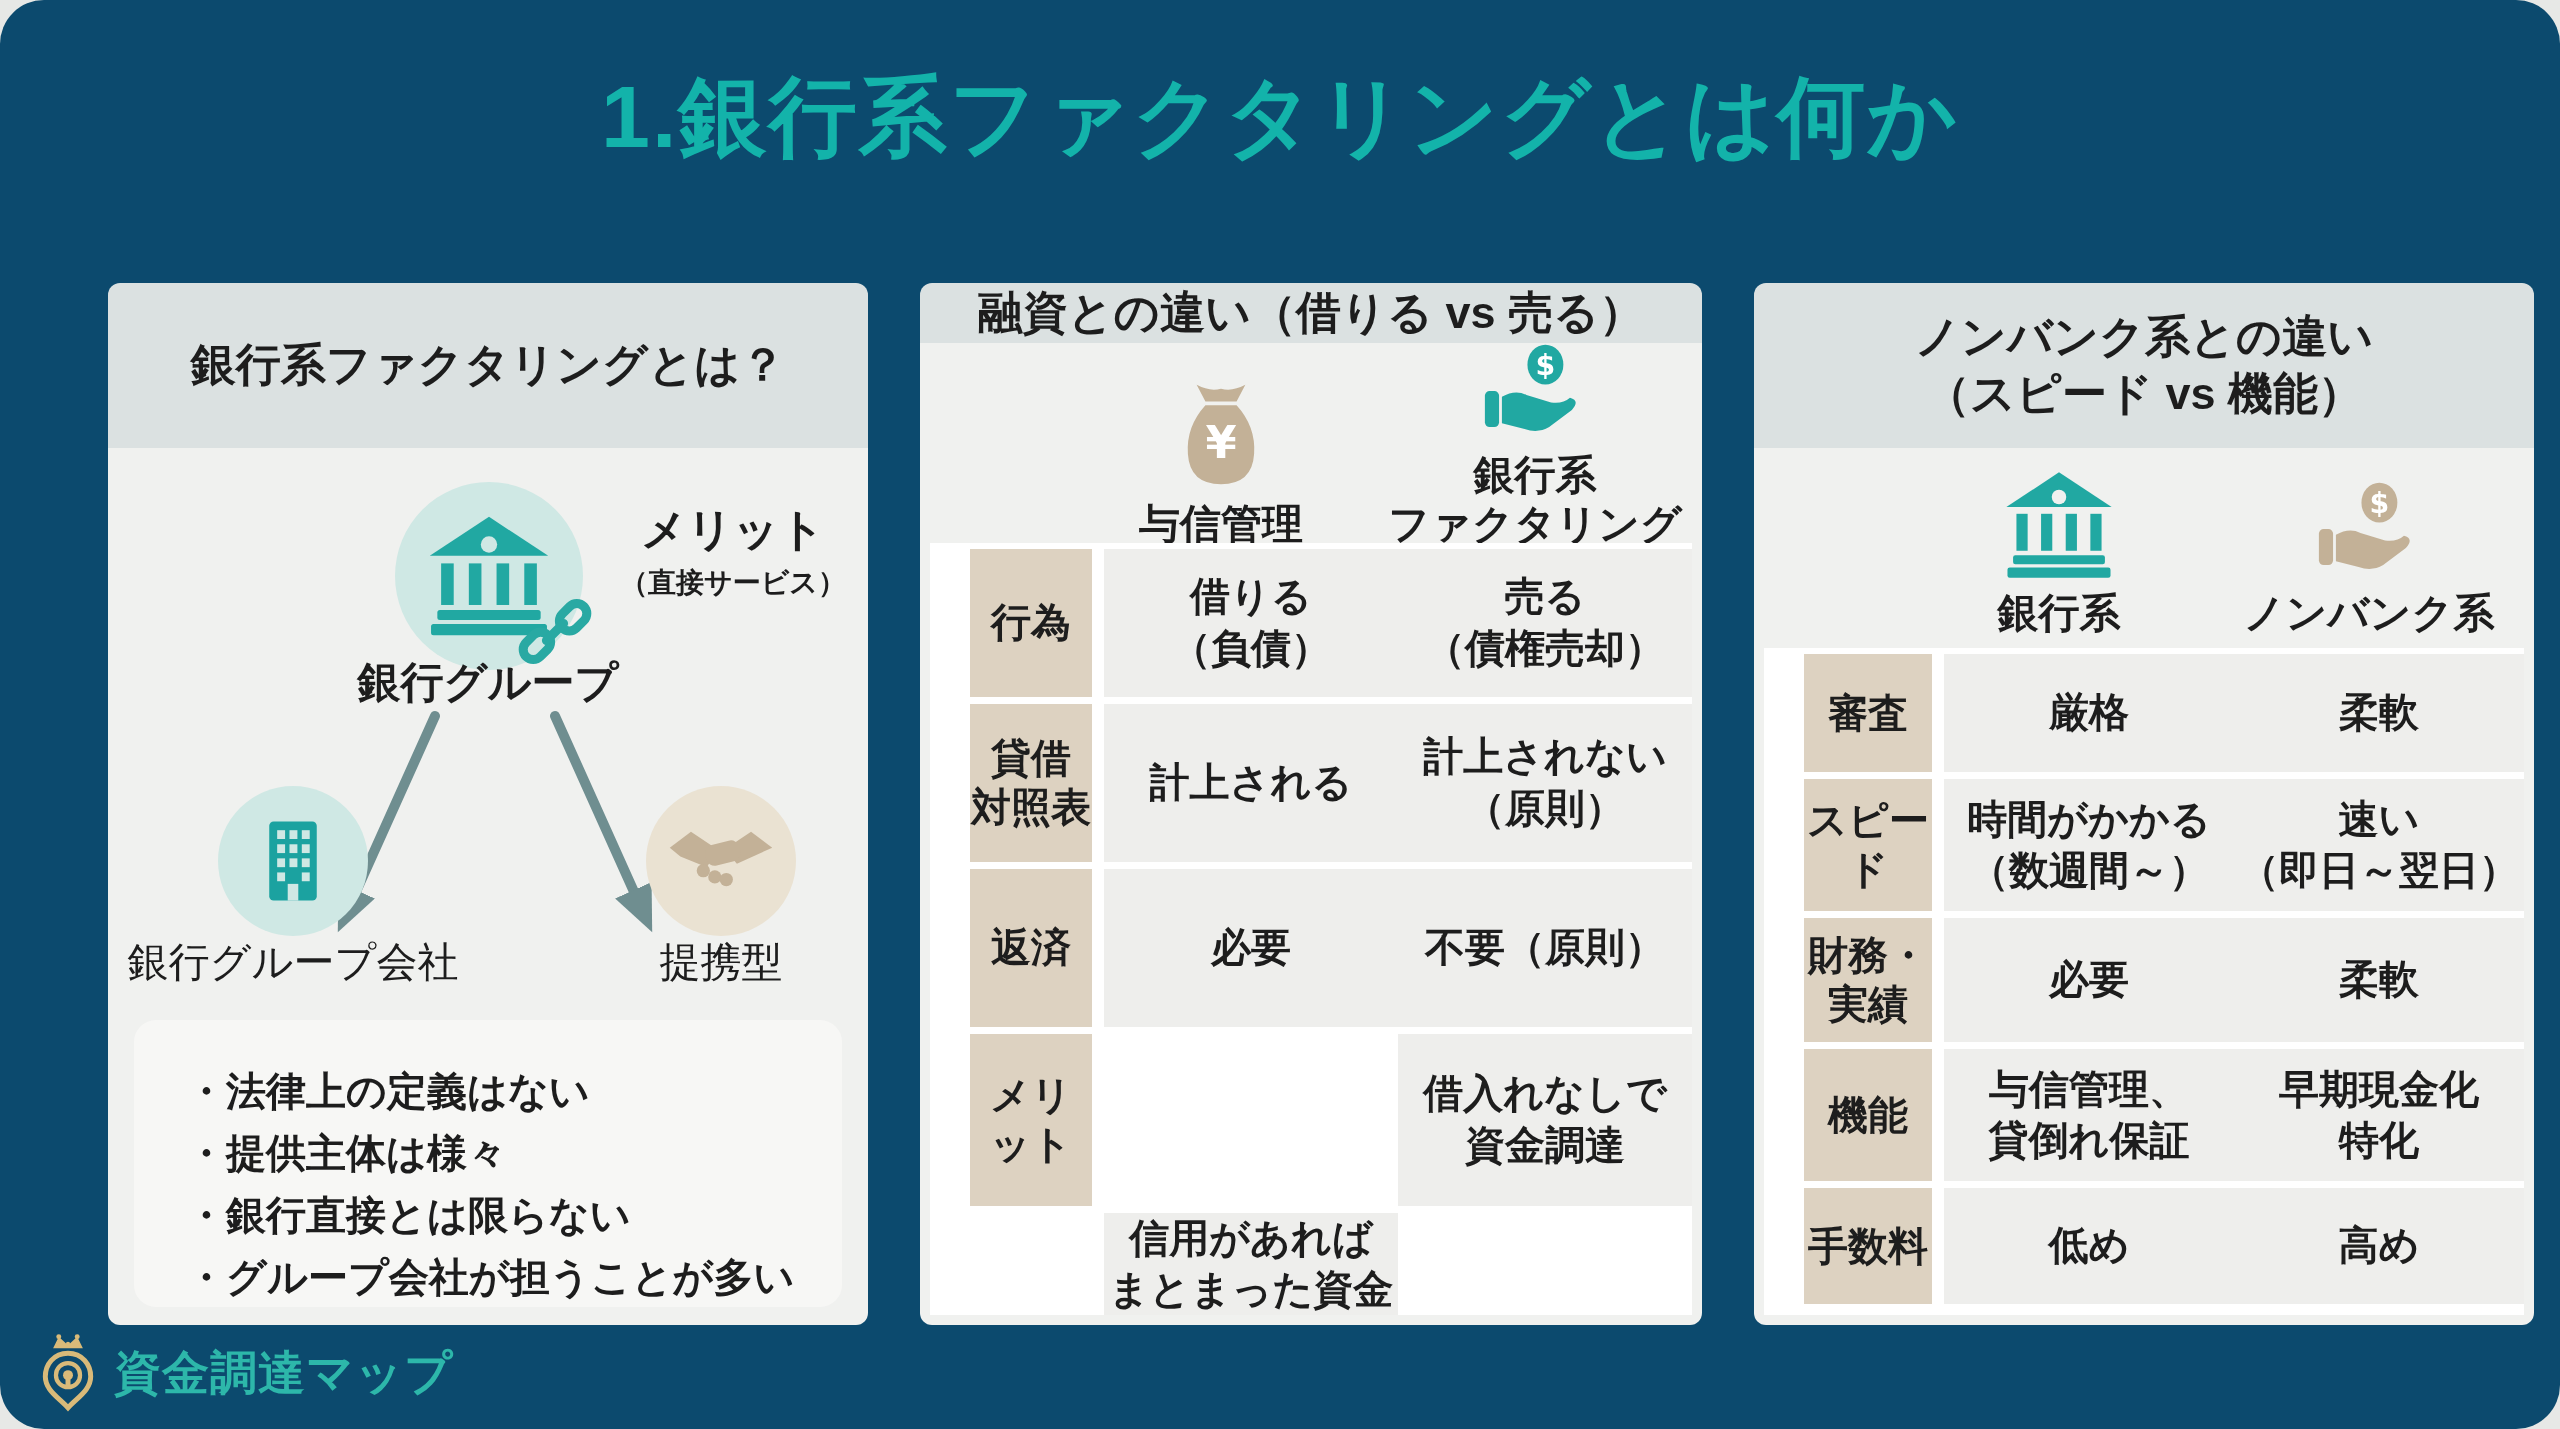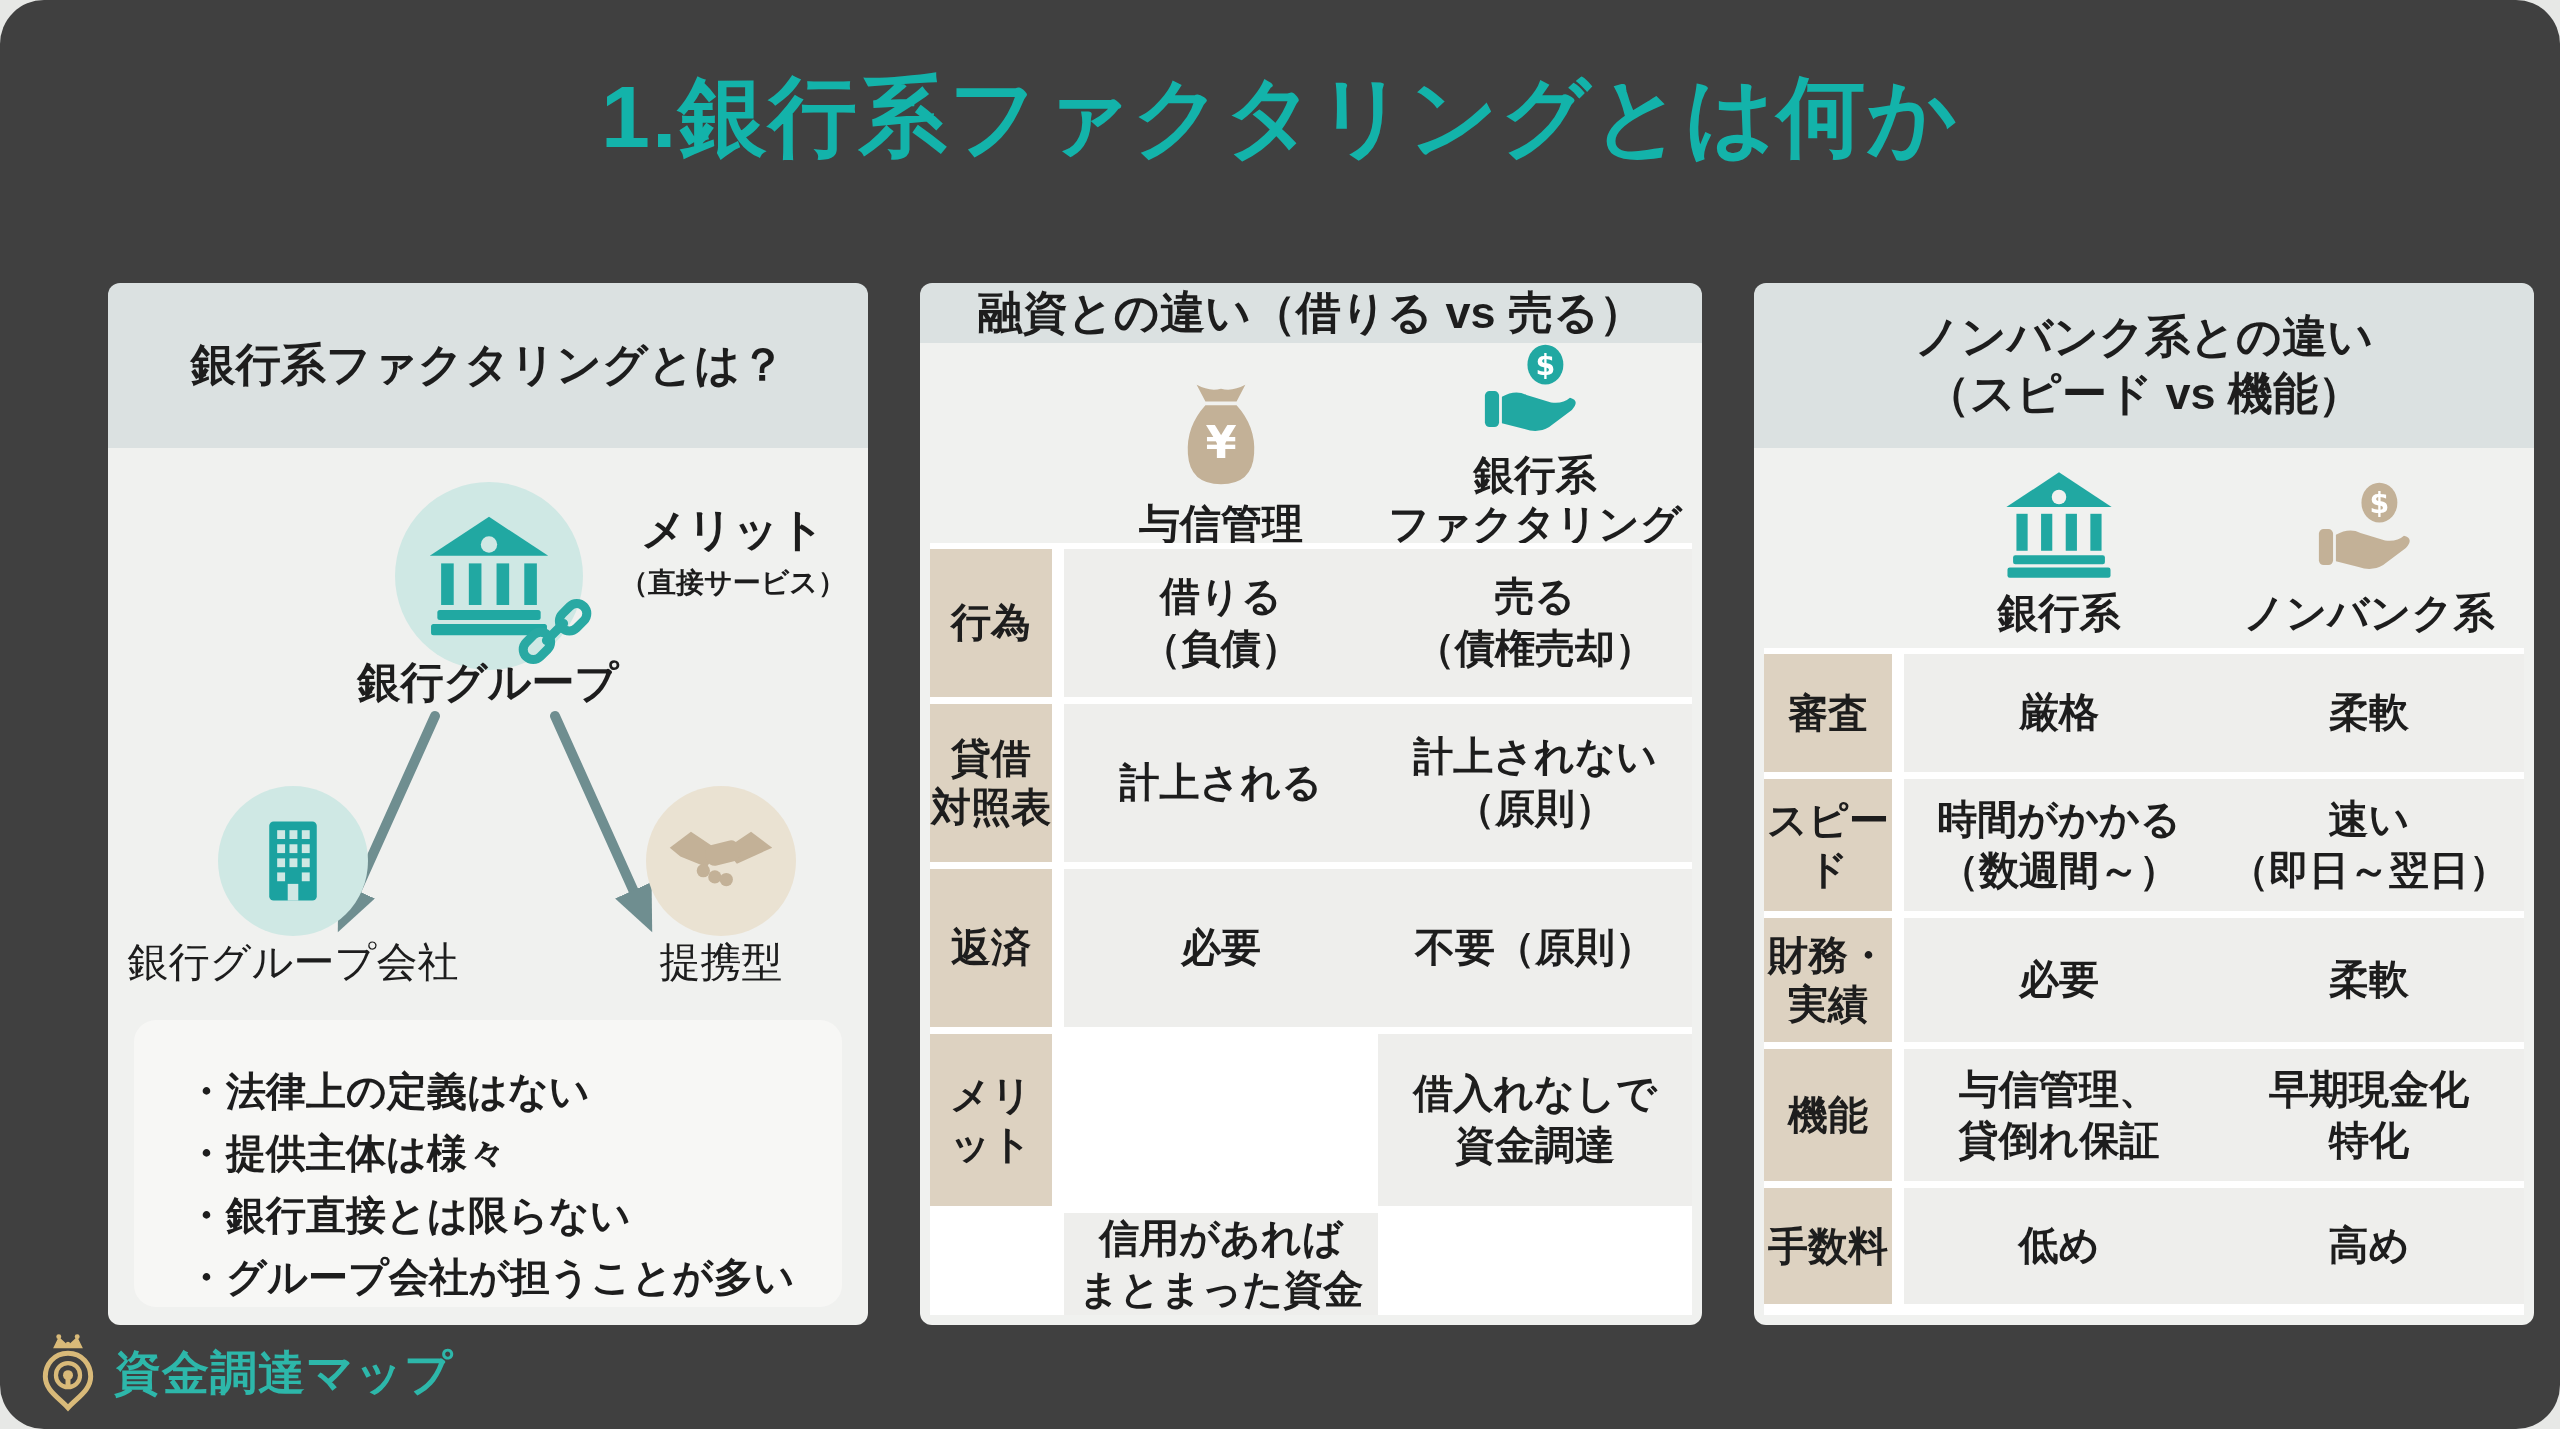--- a/index.html
+++ b/index.html
@@ -1,16 +1,16 @@
 <!DOCTYPE html>
 <html><head>
 <meta charset="utf-8">
 <style>
   html,body{margin:0;padding:0;background:#e7e8e6;}
-  #canvas{position:relative;width:2560px;height:1429px;background:#404040;border-radius:44px;overflow:hidden;
+  #canvas{position:relative;width:2560px;height:1429px;background:#0c4a6e;border-radius:44px;overflow:hidden;
           font-family:"Liberation Sans","DejaVu Sans",sans-serif;color:#1d1d1d;}
   .title{position:absolute;top:58px;left:0;width:100%;text-align:center;
          font-size:88px;font-weight:900;color:#13b3aa;letter-spacing:2px;}
   .panels{position:absolute;left:108px;top:283px;display:flex;gap:52px;}
   .panel{height:1042px;border-radius:12px;overflow:hidden;display:flex;flex-direction:column;}
   .panel-header{height:165px;background:#dbe1e1;display:flex;align-items:center;justify-content:center;
                 text-align:center;font-size:45px;font-weight:800;line-height:1.25;white-space:pre-line;}
   .panel-body{flex:1;background:#f0f1ef;position:relative;}
 
   
@@ -32,21 +32,21 @@
 
   
   .cmp-body{display:flex;flex-direction:column;padding:0 10px 10px 10px;}
   .colheader{height:200px;display:grid;align-items:end;}
   .g2{grid-template-columns:122px 12px 1fr 1fr;}
   .g3{grid-template-columns:128px 12px 1fr 1fr;}
   .colcell{display:flex;flex-direction:column;align-items:center;justify-content:flex-end;
            gap:8px;padding-bottom:10px;}
   .colcell .cname{font-size:41px;font-weight:800;text-align:center;line-height:1.2;white-space:pre-line;}
   .cc1{grid-column:3;} .cc2{grid-column:4;}
-  .ctable{display:grid;background:#ffffff;border-top:6px solid #ffffff;row-gap:7px;flex:1;}
+  .ctable{display:grid;background:#ffffff;border-top:6px solid #ffffff;row-gap:7px;flex:1;padding-left:40px;}
   .rows2{grid-template-rows:148px 158px 158px 172px;}
   .rows3{grid-template-rows:118px 132px 124px 132px 116px;}
   .lbl{grid-column:1;background:#ddd2c1;display:flex;align-items:center;justify-content:center;
        font-size:40px;font-weight:800;text-align:center;line-height:1.22;white-space:pre-line;}
   .val{background:#eeeeec;display:flex;align-items:center;justify-content:center;
        font-size:40px;font-weight:800;text-align:center;line-height:1.28;white-space:pre-line;}
   .v1{grid-column:3;} .v2{grid-column:4;}
 
   
   .logo{position:absolute;left:36px;top:1334px;display:flex;align-items:center;gap:14px;cursor:pointer;}

